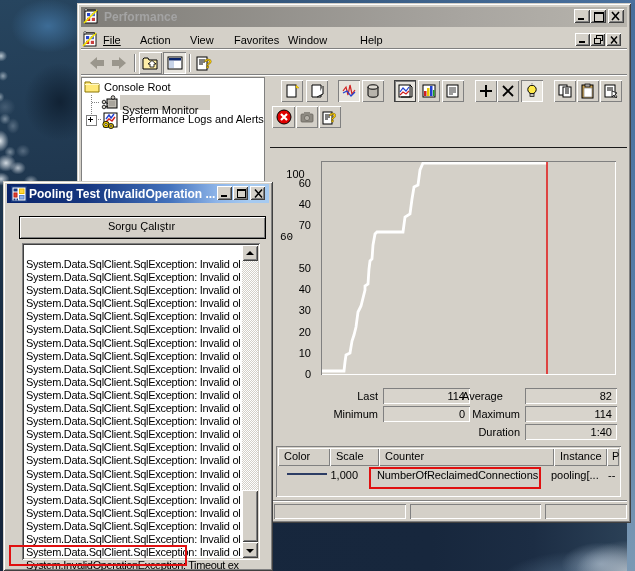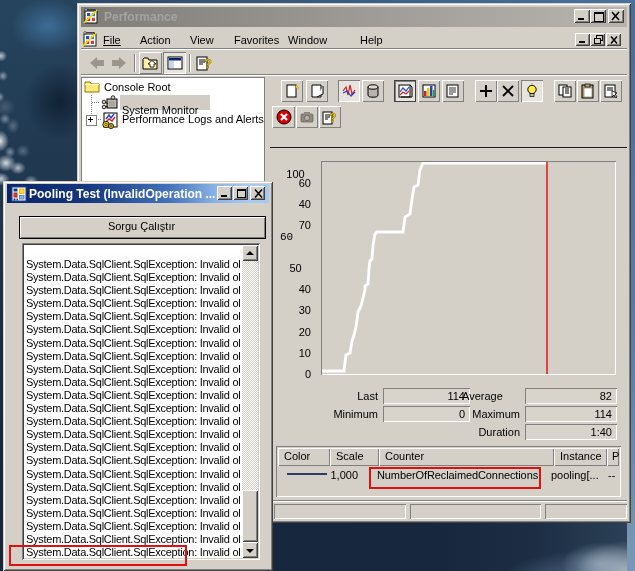--- a/index.html
+++ b/index.html
@@ -278,21 +278,21 @@
   <text x="7" y="13" font-size="12" font-weight="bold" fill="#ffd000" stroke="#705800" stroke-width="0.4" font-family="Liberation Sans">?</text>
 </svg>
 
 <div class="abs" style="left:270px;top:147px;width:357px;height:1px;background:#1a1a1a;"></div>
 
 <div class="abs" style="left:280px;top:168px;width:31px;text-align:center;font-size:11px;">100</div>
 <div class="abs" style="left:280px;top:177px;width:31px;text-align:right;font-size:11px;">60</div>
 <div class="abs" style="left:280px;top:198px;width:31px;text-align:right;font-size:11px;">40</div>
 <div class="abs" style="left:280px;top:219px;width:31px;text-align:right;font-size:11px;">70</div>
 <div class="abs" style="left:280px;top:231px;width:31px;text-align:left;font-size:11px;font-family:Liberation Mono, monospace;">60</div>
-<div class="abs" style="left:280px;top:262px;width:31px;text-align:center;font-size:11px;">50</div>
+<div class="abs" style="left:280px;top:262px;width:31px;text-align:right;font-size:11px;">50</div>
 <div class="abs" style="left:280px;top:283px;width:31px;text-align:right;font-size:11px;">40</div>
 <div class="abs" style="left:280px;top:304px;width:31px;text-align:right;font-size:11px;">30</div>
 <div class="abs" style="left:280px;top:326px;width:31px;text-align:right;font-size:11px;">20</div>
 <div class="abs" style="left:280px;top:347px;width:31px;text-align:right;font-size:11px;">10</div>
 <div class="abs" style="left:280px;top:368px;width:31px;text-align:right;font-size:11px;">0</div>
 
 <div class="abs" style="left:321px;top:161px;width:295px;height:214px;box-shadow:inset 1px 1px 0 #808080,inset -1px -1px 0 #fff;"></div>
 <svg class="abs" style="left:322px;top:162px;" width="294" height="212" viewBox="0 0 294 212">
   <polyline points="0,209 22,209 23,200 24,193 28,191 30,179 32,173 34,165 36,150 38,146 39,144 43,128 43,124 46,122 47,107 48,99 50,97 51,83 53,72 55,70 57,70 81,70 83,55 88,52 90,37 92,25 96,23 98,8 101,1 225,1" fill="none" stroke="#fff" stroke-width="2.8"></polyline>
   <line x1="225" y1="0" x2="225" y2="212" stroke="#e02020" stroke-width="1.6"></line>
@@ -387,20 +387,21 @@
 <div>System.Data.SqlClient.SqlException: Invalid ol</div>
 <div>System.Data.SqlClient.SqlException: Invalid ol</div>
 <div>System.Data.SqlClient.SqlException: Invalid ol</div>
 <div>System.Data.SqlClient.SqlException: Invalid ol</div>
 <div>System.Data.SqlClient.SqlException: Invalid ol</div>
 <div>System.Data.SqlClient.SqlException: Invalid ol</div>
 <div>System.Data.SqlClient.SqlException: Invalid ol</div>
 <div>System.Data.SqlClient.SqlException: Invalid ol</div>
 <div>System.Data.SqlClient.SqlException: Invalid ol</div>
 <div>System.Data.SqlClient.SqlException: Invalid ol</div>
+<div style="letter-spacing:-0.35px;">System.InvalidOperationException: Timeout ex</div>
 </div>
 
 <div class="abs" style="left:242px;top:245px;width:16px;height:313px;
   background:repeating-conic-gradient(#fff 0% 25%, #d4d0c8 25% 50%) 0 0/2px 2px;"></div>
 <div class="abs cbtn" style="left:242px;top:245px;width:16px;height:16px;"></div>
 <div class="abs" style="left:246px;top:251px;width:0;height:0;border-left:4px solid transparent;border-right:4px solid transparent;border-bottom:4px solid #000;"></div>
 <div class="abs cbtn" style="left:242px;top:542px;width:16px;height:16px;"></div>
 <div class="abs" style="left:246px;top:549px;width:0;height:0;border-left:4px solid transparent;border-right:4px solid transparent;border-top:4px solid #000;"></div>
 <div class="abs cbtn" style="left:242px;top:490px;width:16px;height:52px;"></div>
 

